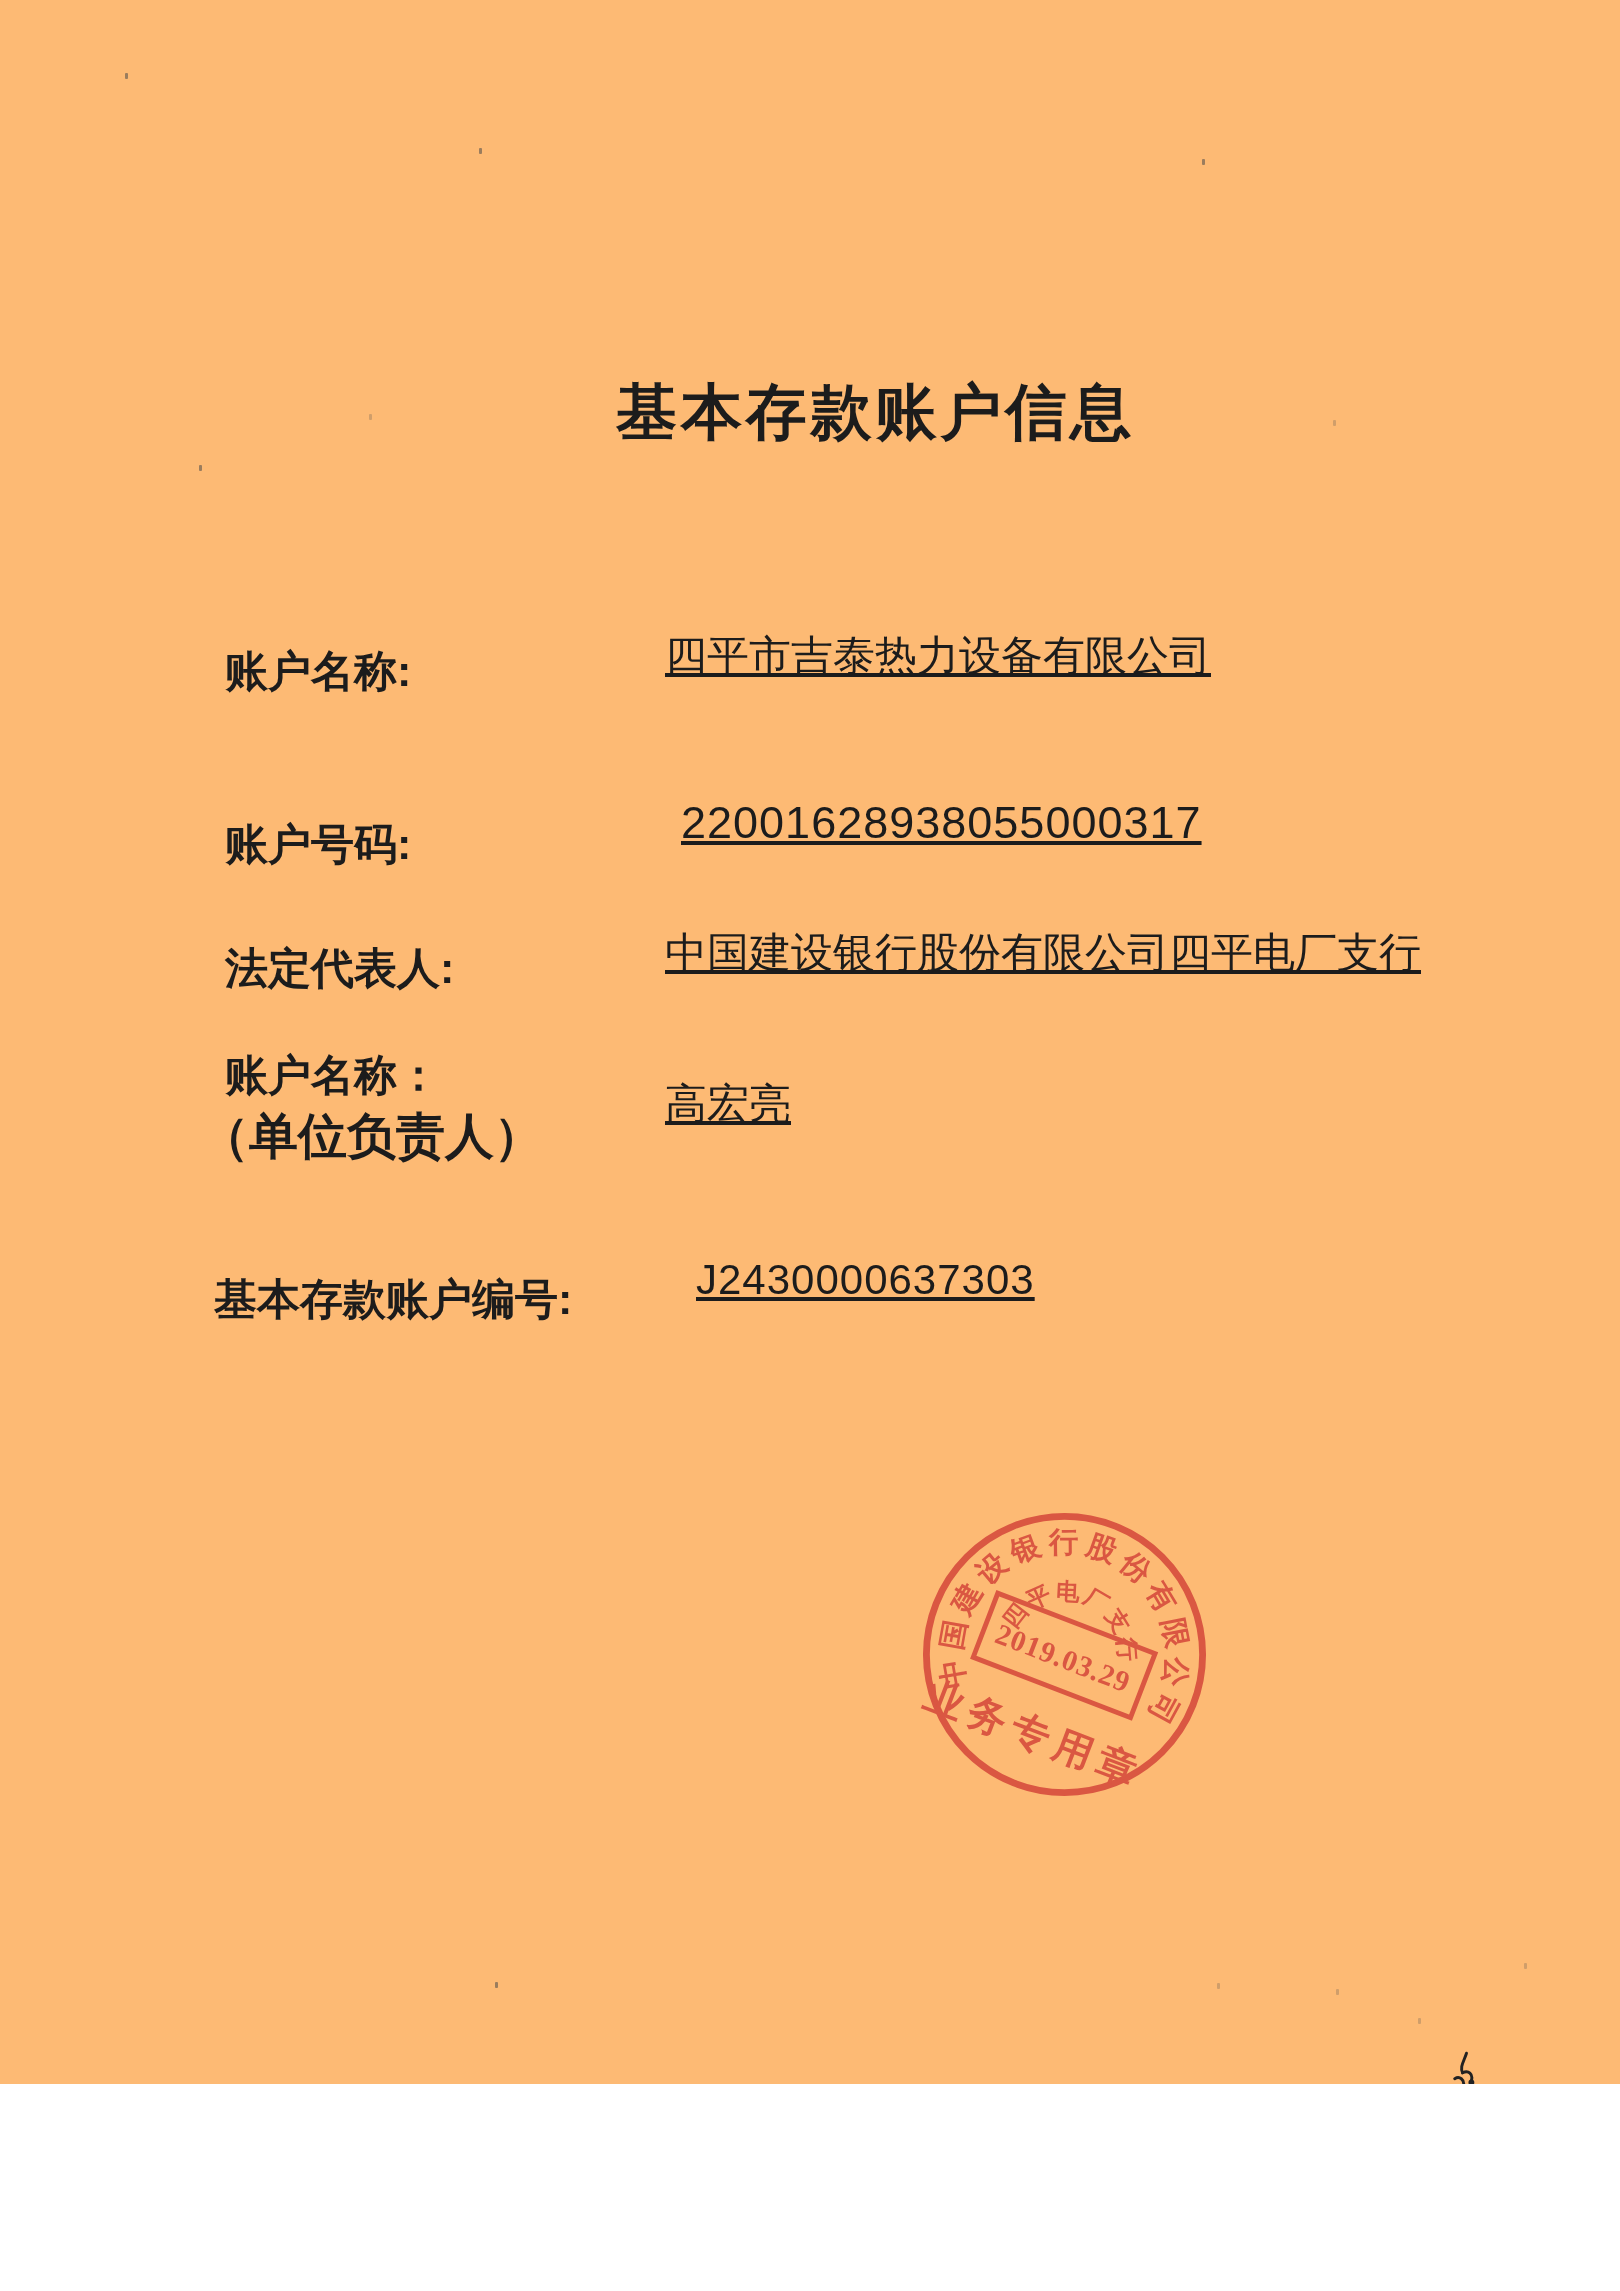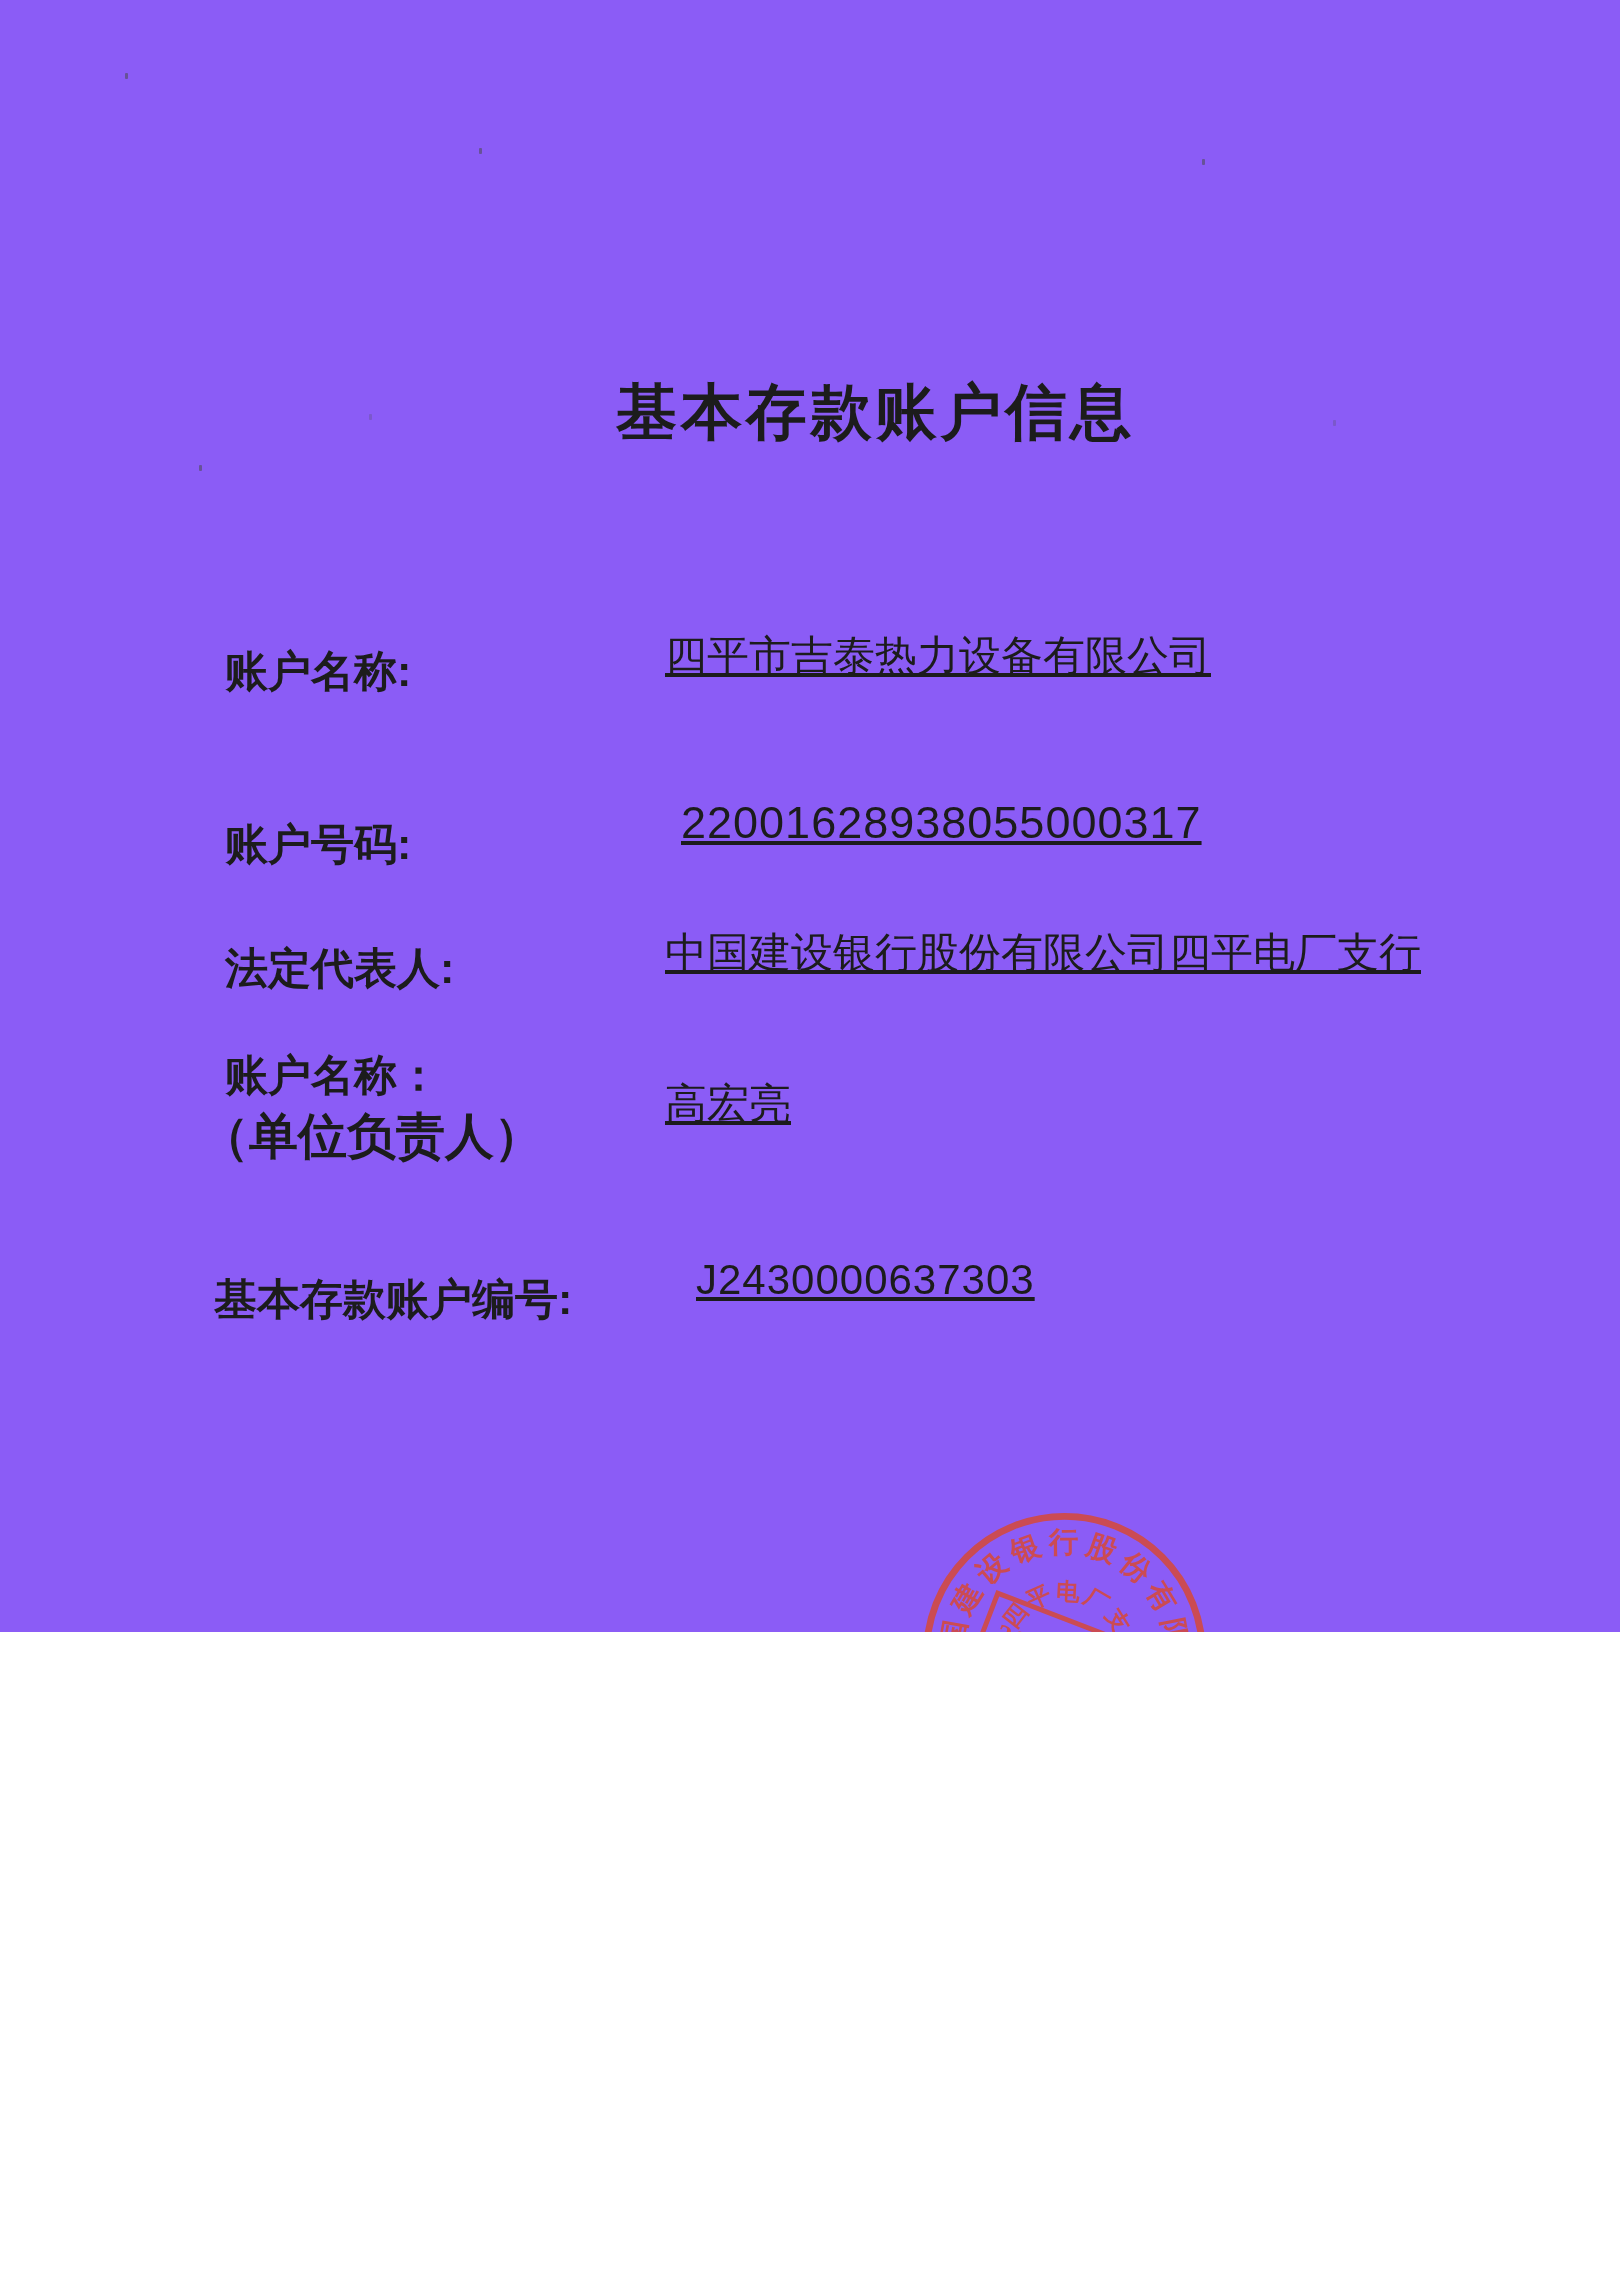--- a/index.html
+++ b/index.html
@@ -8,22 +8,22 @@
   }
   *{box-sizing:border-box;margin:0;padding:0;}
   html,body{background:#ffffff;}
   body{
     font-family:"Liberation Serif", serif;
     color:var(--ink);
   }
   .page{
     position:relative;
     width:1620px;
-    height:1632px;
-    background:#8b5cf6;
+    height:2084px;
+    background:#fdba74;
     overflow:hidden;
   }
   .title{
     position:absolute;
     left:616px; top:372px;
     width:529px;
     font-size:61px;
     font-weight:700;
     letter-spacing:3.9px;
     font-family:"Liberation Serif", serif;

